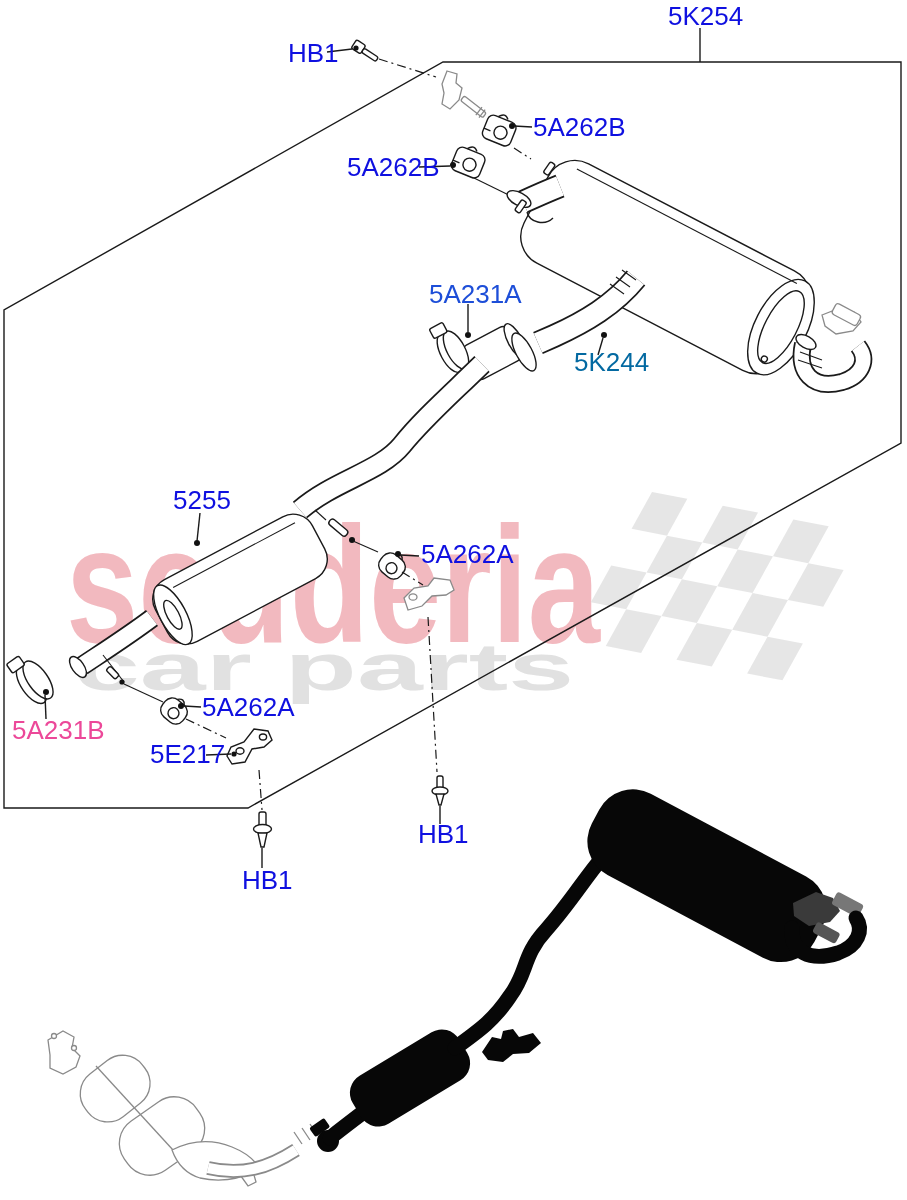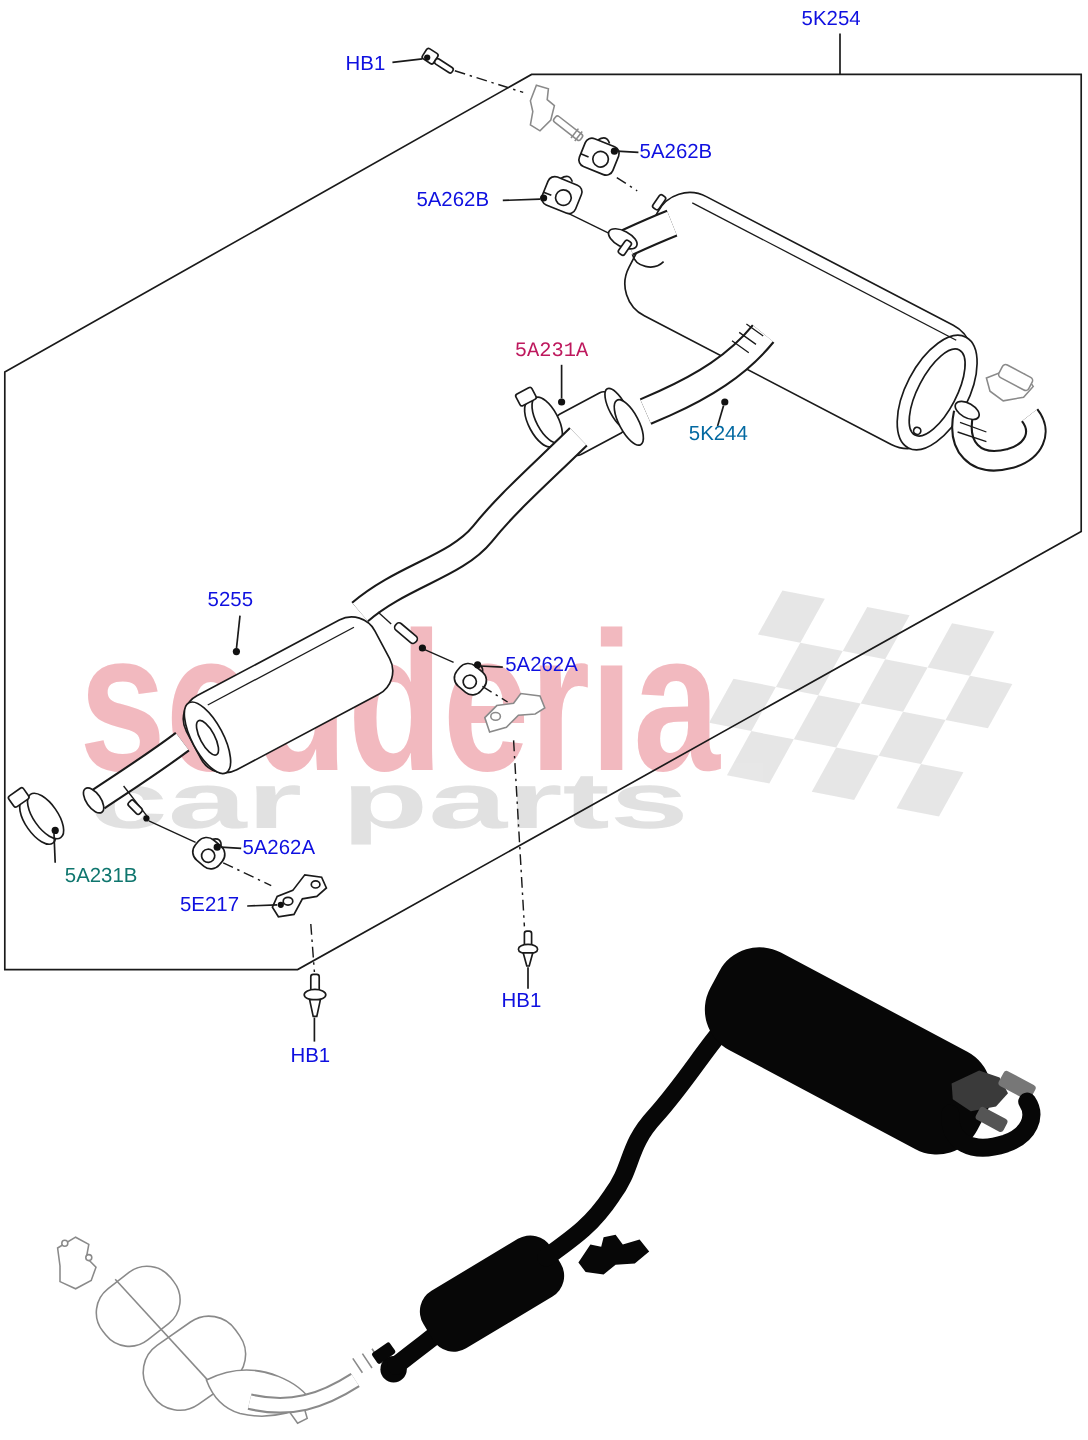--- a/index.html
+++ b/index.html
@@ -1,19 +1,19 @@
 <!DOCTYPE html>
 <html><head>
 <meta charset="utf-8">
 <style>
   html,body{margin:0;padding:0;background:#ffffff;}
   .canvas{position:relative;width:907px;height:1200px;background:#ffffff;overflow:hidden;
           font-family:"Liberation Sans", sans-serif;}
   svg{position:absolute;left:0;top:0;}
-  .plabel{position:absolute;font-size:17px;line-height:20px;color:#0f10e0;
+  .plabel{position:absolute;font-size:26px;line-height:20px;color:#0f10e0;
           font-family:"Liberation Sans", sans-serif;white-space:nowrap;cursor:pointer;}
   .ln{stroke:#1a1a1a;stroke-width:1.4;fill:none;}
   .lnthin{stroke:#1a1a1a;stroke-width:1.1;fill:none;}
   .part{stroke:#1a1a1a;stroke-width:1.4;fill:#ffffff;}
   .gray{stroke:#8a8a8a;stroke-width:1.3;fill:#ffffff;}
   .dash{stroke:#1a1a1a;stroke-width:1.2;fill:none;stroke-dasharray:9 4 2 4;}
   .dot{fill:#111111;stroke:none;}
   .tube-o{stroke:#1a1a1a;fill:none;}
   .tube-i{stroke:#ffffff;fill:none;}
   .sil{fill:#070707;stroke:none;}
@@ -292,23 +292,23 @@
           </g>
       <path class="silln" stroke-width="15" d="M792,928 C790,952 810,962 838,953 C858,946 864,930 856,918"></path>
     </g>
   </g>
 </svg>
 
 <div class="plabel" style="left: 668px; top: 6px; color: rgb(15, 16, 224);">5K254</div>
 <div class="plabel" style="left: 288px; top: 43px; color: rgb(15, 16, 224);">HB1</div>
 <div class="plabel" style="left: 533px; top: 117px; color: rgb(15, 16, 224);">5A262B</div>
 <div class="plabel" style="left: 347px; top: 157px; color: rgb(15, 16, 224);">5A262B</div>
-<div class="plabel" style="left: 429px; top: 284px; color: #be185d; font-family: Liberation Mono, monospace;">5A231A</div>
+<div class="plabel" style="left: 429px; top: 284px; color: #1d4ed8;">5A231A</div>
 <div class="plabel" style="left: 574px; top: 352px; color: #0369a1;">5K244</div>
 <div class="plabel" style="left: 173px; top: 490px; color: rgb(15, 16, 224); text-align: right;">5255</div>
 <div class="plabel" style="left: 421px; top: 544px; color: rgb(15, 16, 224);">5A262A</div>
 <div class="plabel" style="left: 202px; top: 697px; color: rgb(15, 16, 224);">5A262A</div>
-<div class="plabel" style="left: 12px; top: 720px; color: #0f766e; margin-left: 42px;">5A231B</div>
+<div class="plabel" style="left: 12px; top: 720px; color: #ec4899;">5A231B</div>
 <div class="plabel" style="left: 150px; top: 744px; color: rgb(15, 16, 224); text-align: right;">5E217</div>
 <div class="plabel" style="left: 418px; top: 824px; color: rgb(15, 16, 224);">HB1</div>
 <div class="plabel" style="left: 242px; top: 870px; color: rgb(15, 16, 224);">HB1</div>
 
 </div>
 
 </body></html>

